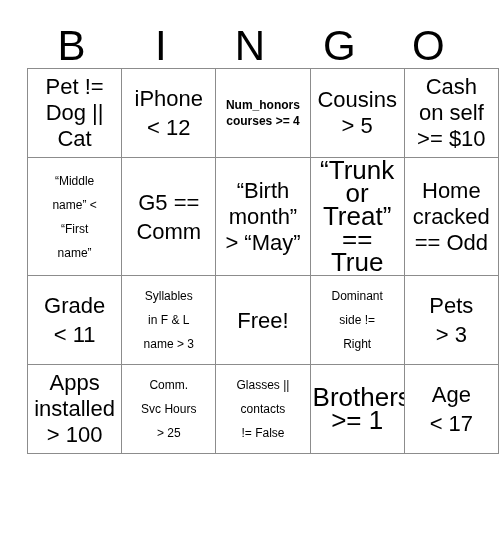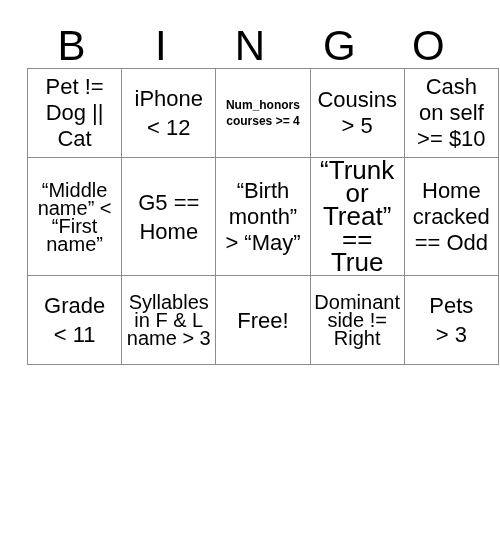--- a/index.html
+++ b/index.html
@@ -62,21 +62,21 @@
   .cell-txt {
     display: block;
     white-space: pre-line;
     color: #000000;
   }
 
   
   .sz-xl  { font-size: 22px; line-height: 29px; }
   .sz-lg  { font-size: 22px; line-height: 26px; }
   .sz-md  { font-size: 26px; line-height: 23px; }
-  .sz-sm  { font-size: 20px; line-height: 18px; }
+  .sz-sm  { font-size: 12px; line-height: 24px; }
   .sz-xs  { font-size: 12px; line-height: 16px; font-weight: bold; }
 </style>
 </head>
 <body>
 
 <div id="card">
 
   <div class="header-row">
     <div class="header-cell">B</div>
     <div class="header-cell">I</div>
@@ -113,21 +113,21 @@
       </tr>
       <tr>
         <td>
             <span class="cell-txt sz-sm">“Middle
 name” &lt;
 “First
 name”</span>
           </td>
         <td>
             <span class="cell-txt sz-xl">G5 ==
-Home</span>
+Comm</span>
           </td>
         <td>
             <span class="cell-txt sz-lg">“Birth
 month”
 &gt; “May”</span>
           </td>
         <td>
             <span class="cell-txt sz-md">“Trunk or
 Treat” ==
 True</span>
@@ -154,16 +154,41 @@
         <td>
             <span class="cell-txt sz-sm">Dominant
 side !=
 Right</span>
           </td>
         <td>
             <span class="cell-txt sz-xl">Pets
 &gt; 3</span>
           </td>
       </tr>
+      <tr>
+        <td>
+            <span class="cell-txt sz-lg">Apps
+installed
+&gt; 100</span>
+          </td>
+        <td>
+            <span class="cell-txt sz-sm">Comm.
+Svc Hours
+&gt; 25</span>
+          </td>
+        <td>
+            <span class="cell-txt sz-sm">Glasses ||
+contacts
+!= False</span>
+          </td>
+        <td>
+            <span class="cell-txt sz-md">Brothers
+&gt;= 1</span>
+          </td>
+        <td>
+            <span class="cell-txt sz-xl">Age
+&lt; 17</span>
+          </td>
+      </tr>
     </tbody>
   </table>
 
 </div>
 
 </body></html>

